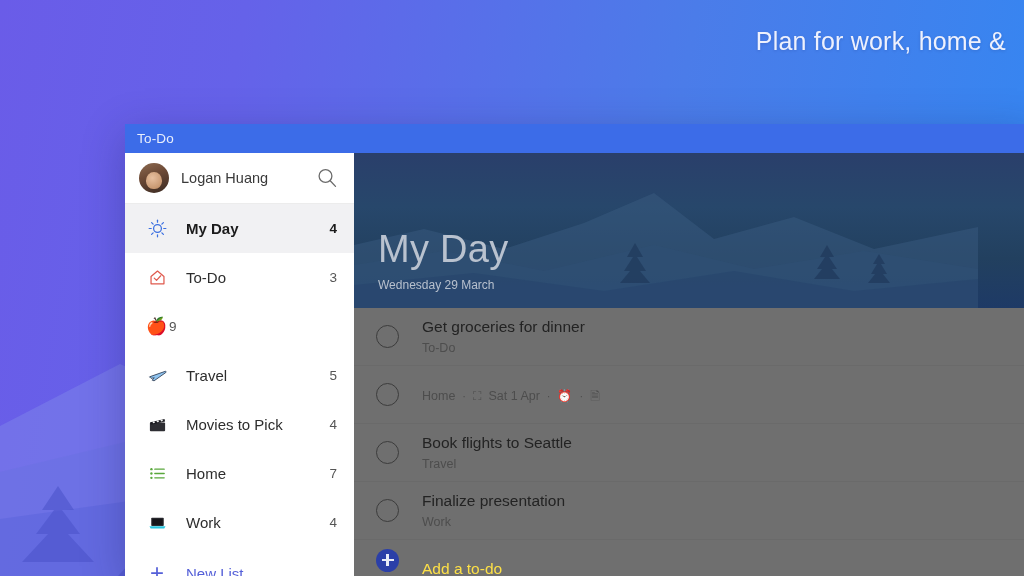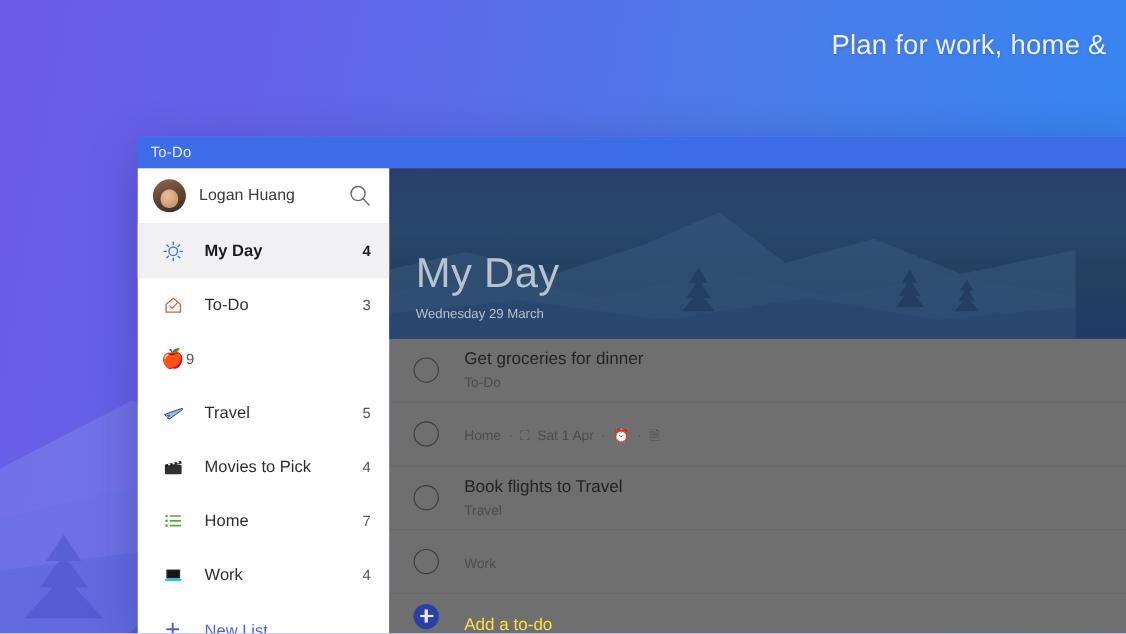--- a/index.html
+++ b/index.html
@@ -313,30 +313,31 @@
                 <span class="meta-glyph">⏰</span>
                 <span class="meta-dot">·</span>
                 <span class="meta-glyph">🗎</span>
               </div>
             </div>
           </div>
 
           <div class="task-row">
             <div class="task-check"></div>
             <div class="task-text">
-              <div class="task-title">Book flights to Travel</div>
+              <div class="task-title">Book flights to Seattle</div>
               <div class="task-meta">
                 <span>Travel</span>
               </div>
             </div>
           </div>
 
           <div class="task-row">
             <div class="task-check"></div>
             <div class="task-text">
+              <div class="task-title">Finalize presentation</div>
               <div class="task-meta">
                 <span>Work</span>
               </div>
             </div>
           </div>
 
           <div id="add-todo-row">
             <span id="add-todo-icon"></span>
             <span id="add-todo-label">Add a to-do</span>
           </div>

